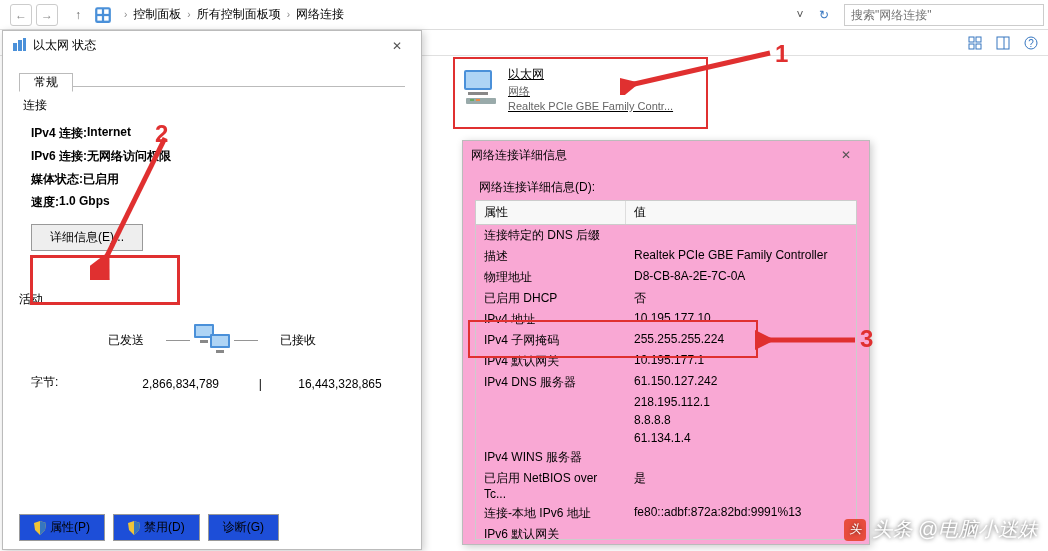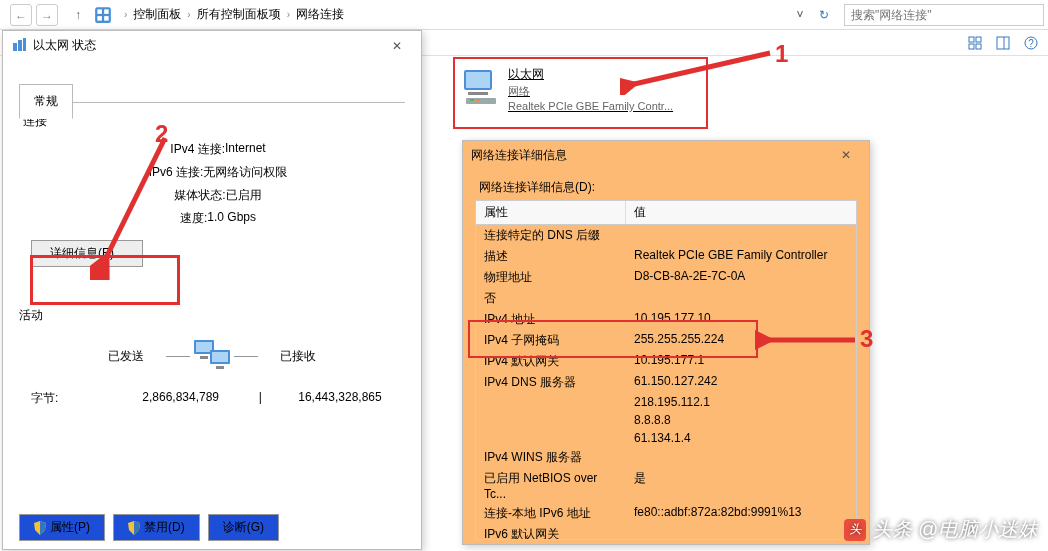--- a/index.html
+++ b/index.html
@@ -36,42 +36,42 @@
     .adapter-net { font-size: 11px; color: #666; }
     .adapter-hw { font-size: 11px; color: #666; }
     
     
     .status-dialog { position: absolute; left: 2px; top: 30px; width: 420px; height: 520px; background: #fff; border: 1px solid #bbb; box-shadow: 2px 2px 8px rgba(0,0,0,0.2); }
     .status-title { height: 28px; display: flex; align-items: center; padding: 0 8px; gap: 6px; }
     .status-title-icon { width: 16px; height: 16px; }
     .status-close { position: absolute; right: 4px; top: 4px; width: 40px; height: 22px; display: flex; align-items: center; justify-content: center; cursor: pointer; color: #555; }
     .status-body { padding: 8px 16px; }
     .tab-row { border-bottom: 1px solid #bbb; margin-bottom: 10px; }
-    .tab { display: inline-block; padding: 8px 14px; border: 1px solid #bbb; border-bottom: 1px solid #fff; background: #fff; position: relative; top: 17px; }
+    .tab { display: inline-block; padding: 0 14px; border: 1px solid #bbb; border-bottom: 1px solid #fff; background: #fff; position: relative; top: 6px; }
     .section-head { margin: 6px 0 8px 4px; }
-    .kv-row { display: flex; justify-content: center; padding: 3px 0 3px 12px; }
+    .kv-row { display: flex; justify-content: flex-start; padding: 3px 0 3px 12px; font-weight: bold; }
     .kv-k { }
     .kv-v { text-align: right; }
     .details-btn { margin: 10px 0 0 12px; padding: 4px 18px; border: 1px solid #999; background: #eee; cursor: pointer; font-size: 12px; }
     .red-box-2 { position: absolute; left: 30px; top: 255px; width: 150px; height: 50px; border: 3px solid #e03030; pointer-events: none; }
     .activity-sec { margin-top: 40px; }
     .activity-head { margin-bottom: 2px; }
     .act-graphic { display: flex; align-items: center; justify-content: center; gap: 0; padding: 8px 0; }
     .act-label { width: 80px; text-align: center; }
     .act-dash { color: #888; }
     .monitor-icon { width: 44px; height: 44px; }
-    .bytes-row { display: flex; justify-content: space-between; padding: 4px 0 4px 12px; }
+    .bytes-row { display: flex; justify-content: space-between; padding: 4px 0 4px 12px; align-items: flex-end; }
     .bytes-k { width: 80px; }
     .bytes-v { width: 130px; text-align: center; }
     .status-bbar { position: absolute; bottom: 8px; left: 16px; right: 16px; display: flex; gap: 8px; }
     .sbtn { padding: 4px 14px; border: 1px solid #999; background: #1d4ed8; cursor: pointer; display: flex; align-items: center; gap: 4px; font-size: 12px; }
     .shield { width: 12px; height: 14px; }
     
     
-    .details-dialog { position: absolute; left: 462px; top: 140px; width: 408px; height: 405px; background: #fdba74; border: 1px solid #bbb; box-shadow: 2px 2px 8px rgba(0,0,0,0.2); }
+    .details-dialog { position: absolute; left: 462px; top: 140px; width: 408px; height: 405px; background: #f9a8d4; border: 1px solid #bbb; box-shadow: 2px 2px 8px rgba(0,0,0,0.2); }
     .details-title { height: 28px; display: flex; align-items: center; justify-content: space-between; padding: 0 8px; }
     .details-close { width: 30px; height: 20px; display: flex; align-items: center; justify-content: center; cursor: pointer; color: #555; }
     .details-body { padding: 6px 12px; }
     .details-label { margin: 4px 0 4px 4px; }
     .details-table { border: 1px solid #ccc; height: 340px; overflow: hidden; }
     .dt-head { display: flex; border-bottom: 1px solid #ccc; background: #f8f8f8; }
     .dt-h { padding: 3px 8px; font-size: 12px; }
     .dt-h1 { width: 150px; border-right: 1px solid #ddd; }
     .dt-h2 { flex: 1; }
     .dt-row { display: flex; padding: 1px 0; }
@@ -268,20 +268,21 @@
           </div>
           <div class="dt-row">
             <div class="dt-c1">描述</div>
             <div class="dt-c2">Realtek PCIe GBE Family Controller</div>
           </div>
           <div class="dt-row">
             <div class="dt-c1">物理地址</div>
             <div class="dt-c2">D8-CB-8A-2E-7C-0A</div>
           </div>
           <div class="dt-row">
+            <div class="dt-c1">已启用 DHCP</div>
             <div class="dt-c2">否</div>
           </div>
           <div class="dt-row">
             <div class="dt-c1">IPv4 地址</div>
             <div class="dt-c2">10.195.177.10</div>
           </div>
           <div class="dt-row">
             <div class="dt-c1">IPv4 子网掩码</div>
             <div class="dt-c2">255.255.255.224</div>
           </div>

